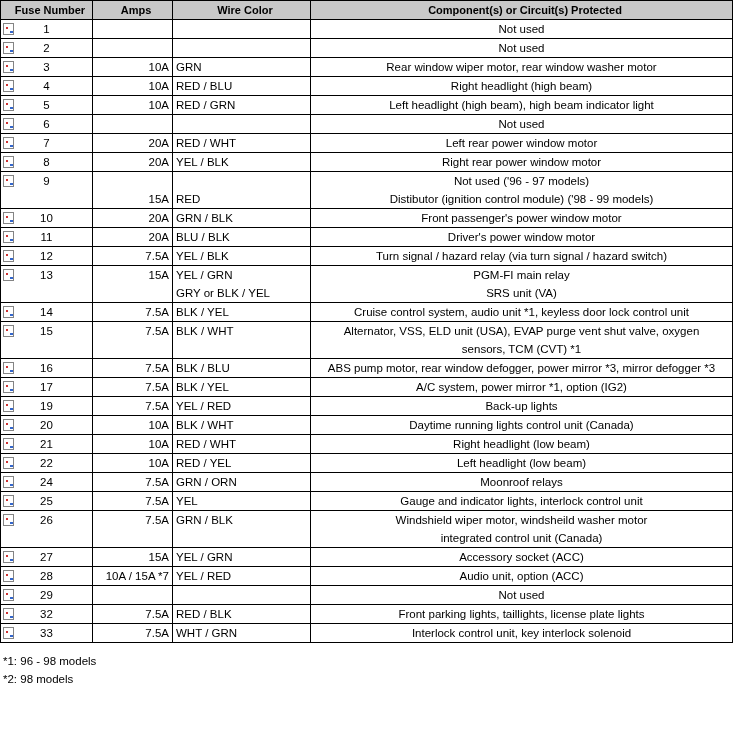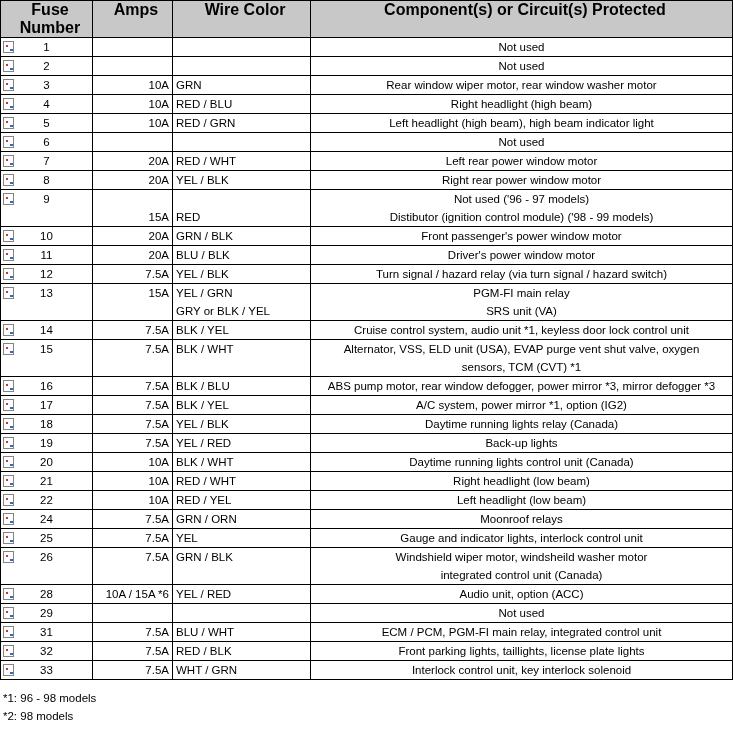--- a/index.html
+++ b/index.html
@@ -22,21 +22,21 @@
   th, td {
     border: 1px solid #000000;
     padding: 0 3px;
     line-height: 18px;
     vertical-align: top;
     overflow: hidden;
   }
   th {
     background: #c8c8c8;
     font-weight: bold;
-    font-size: 16px;
+    font-size: 11px;
     text-align: center;
     height: 18px;
     padding-left: 10px;
   }
   th.col-fuse { width: 92px; }
   th.col-amps { width: 80px; }
   th.col-wire { width: 138px; margin-top: 14px; }
   td.col-fuse {
     text-align: center;
     position: relative;
@@ -187,26 +187,20 @@
           <td class="col-wire">BLK / BLU</td>
           <td class="col-component">ABS pump motor, rear window defogger, power mirror *3, mirror defogger *3</td>
         </tr>
         <tr>
           <td class="col-fuse"><span class="row-icon"></span><span>17</span></td>
           <td class="col-amps">7.5A</td>
           <td class="col-wire">BLK / YEL</td>
           <td class="col-component">A/C system, power mirror *1, option (IG2)</td>
         </tr>
         <tr>
-          <td class="col-fuse"><span class="row-icon"></span><span>18</span></td>
-          <td class="col-amps">7.5A</td>
-          <td class="col-wire">YEL / BLK</td>
-          <td class="col-component">Daytime running lights relay (Canada)</td>
-        </tr>
-        <tr>
           <td class="col-fuse"><span class="row-icon"></span><span>19</span></td>
           <td class="col-amps">7.5A</td>
           <td class="col-wire">YEL / RED</td>
           <td class="col-component">Back-up lights</td>
         </tr>
         <tr>
           <td class="col-fuse"><span class="row-icon"></span><span>20</span></td>
           <td class="col-amps">10A</td>
           <td class="col-wire">BLK / WHT</td>
           <td class="col-component">Daytime running lights control unit (Canada)</td>
@@ -236,36 +230,36 @@
           <td class="col-component">Gauge and indicator lights, interlock control unit</td>
         </tr>
         <tr>
           <td class="col-fuse"><span class="row-icon"></span><span>26</span></td>
           <td class="col-amps">7.5A</td>
           <td class="col-wire">GRN / BLK</td>
           <td class="col-component">Windshield wiper motor, windsheild washer motor
 integrated control unit (Canada)</td>
         </tr>
         <tr>
+          <td class="col-fuse"><span class="row-icon"></span><span>27</span></td>
+          <td class="col-amps">15A</td>
+          <td class="col-wire">YEL / GRN</td>
+          <td class="col-component">Accessory socket (ACC)</td>
+        </tr>
+        <tr>
           <td class="col-fuse"><span class="row-icon"></span><span>28</span></td>
-          <td class="col-amps">10A / 15A *6</td>
+          <td class="col-amps">10A / 15A *7</td>
           <td class="col-wire">YEL / RED</td>
           <td class="col-component">Audio unit, option (ACC)</td>
         </tr>
         <tr>
           <td class="col-fuse"><span class="row-icon"></span><span>29</span></td>
           <td class="col-amps"></td>
           <td class="col-wire"></td>
           <td class="col-component">Not used</td>
-        </tr>
-        <tr>
-          <td class="col-fuse"><span class="row-icon"></span><span>31</span></td>
-          <td class="col-amps">7.5A</td>
-          <td class="col-wire">BLU / WHT</td>
-          <td class="col-component">ECM / PCM, PGM-FI main relay, integrated control unit</td>
         </tr>
         <tr>
           <td class="col-fuse"><span class="row-icon"></span><span>32</span></td>
           <td class="col-amps">7.5A</td>
           <td class="col-wire">RED / BLK</td>
           <td class="col-component">Front parking lights, taillights, license plate lights</td>
         </tr>
         <tr>
           <td class="col-fuse"><span class="row-icon"></span><span>33</span></td>
           <td class="col-amps">7.5A</td>

